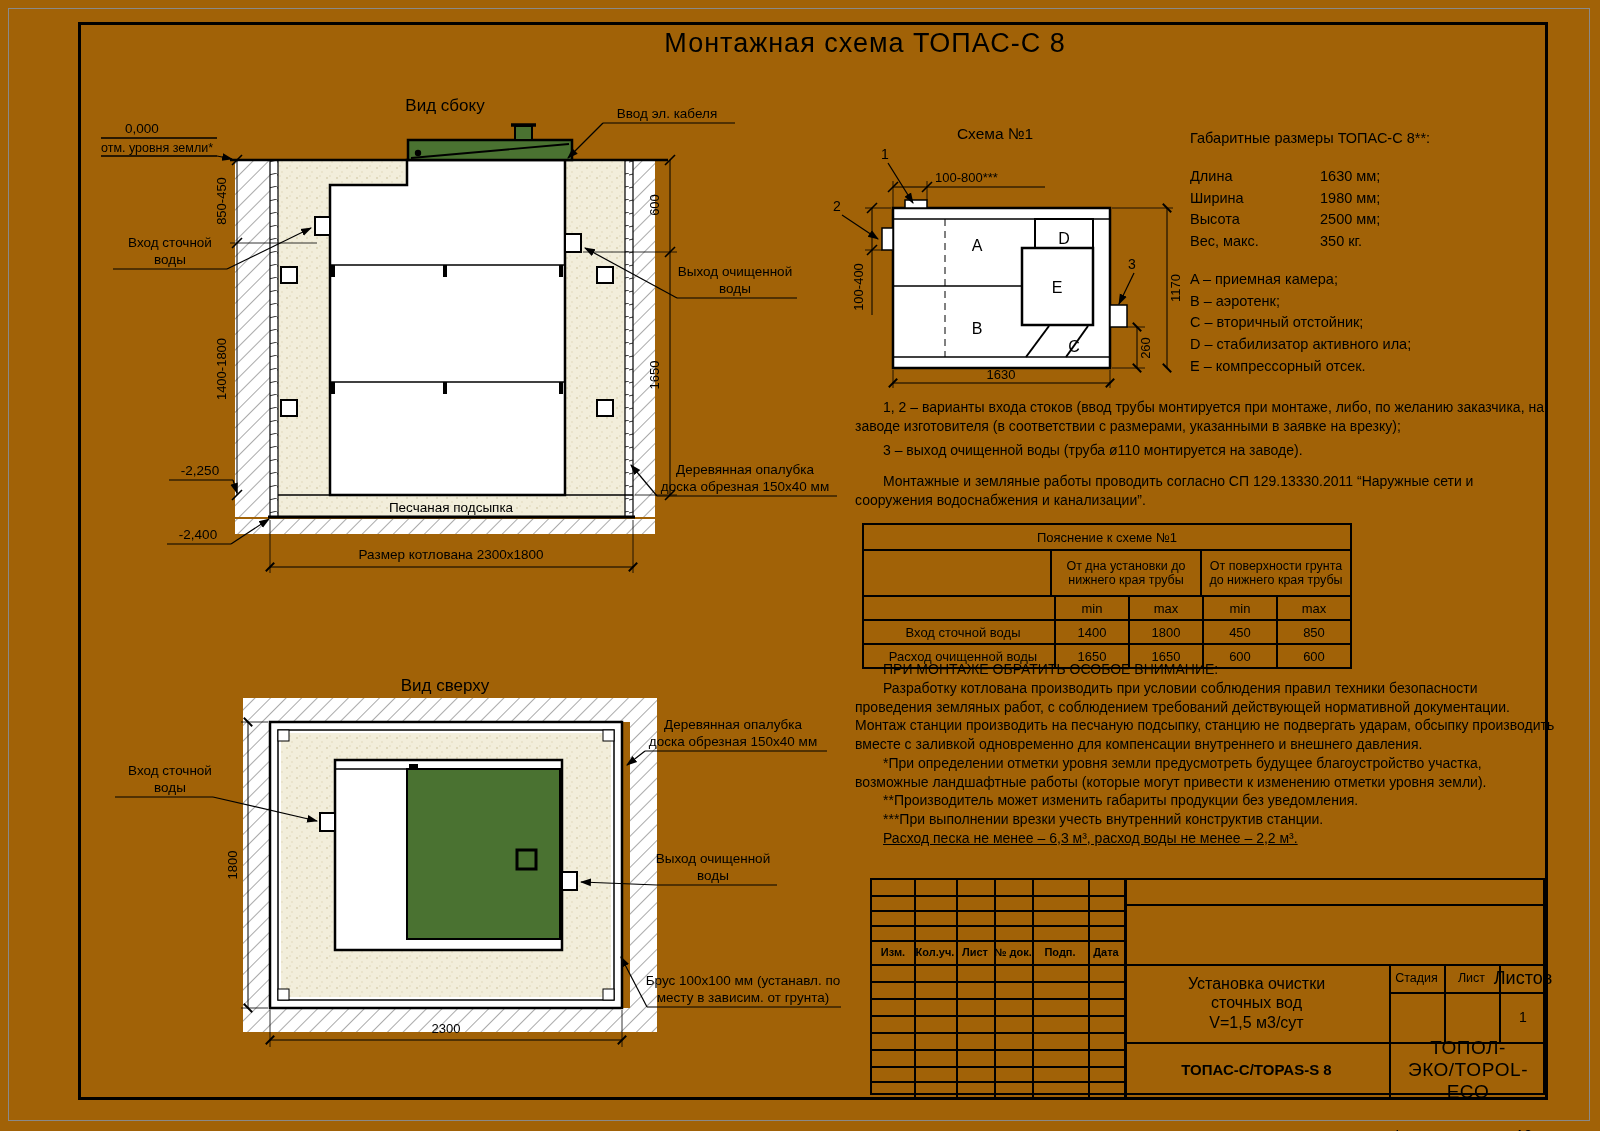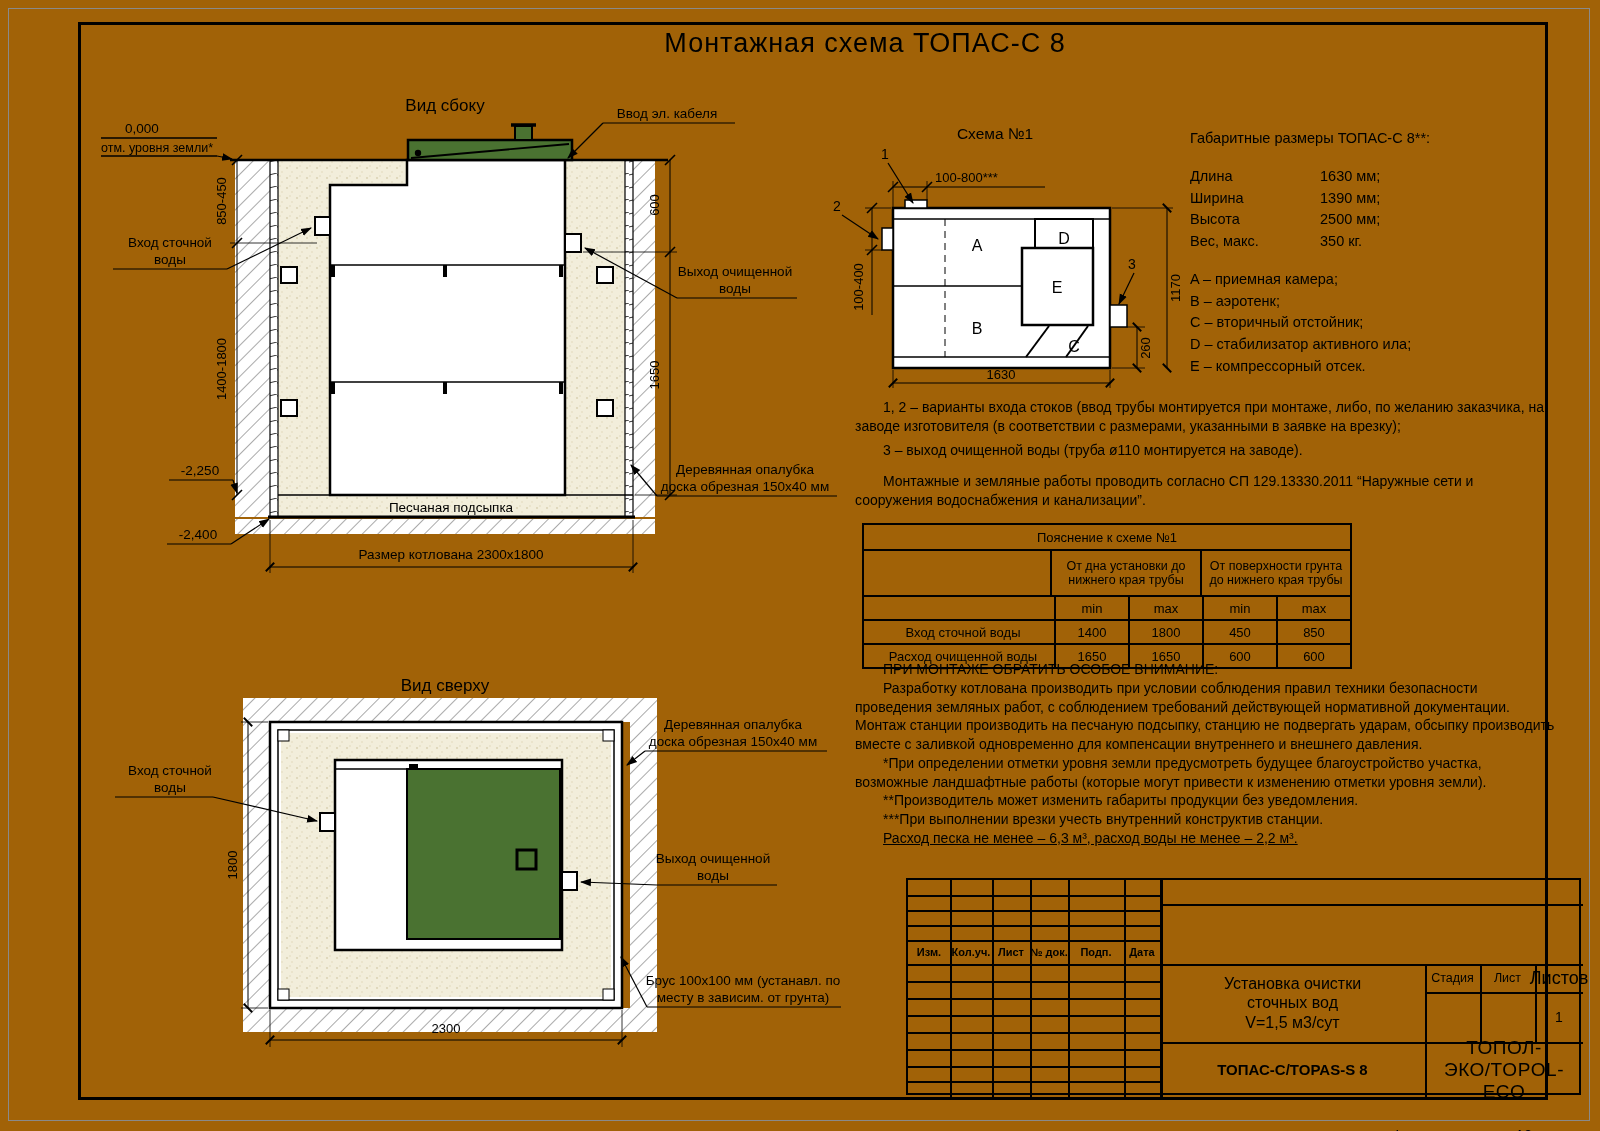--- a/index.html
+++ b/index.html
@@ -38,21 +38,21 @@
   .ptable .m{width:72px;}
   .ptable .v{width:72px;}
   .ptable .h40{height:40px;}
   .ptable .h22{height:22px;}
   
   .attention{left:855px;top:660px;width:700px;font-size:14px;line-height:1.34;}
   .attention p{margin:0;text-indent:28px;}
   .attention p.gap{}
   .attention .sand{text-decoration:underline;}
   
-  .tblock{left:870px;top:878px;width:675px;height:217px;border:2.5px solid #000;box-sizing:border-box;margin-left:36px;}
+  .tblock{left:870px;top:878px;width:675px;height:217px;border:2.5px solid #000;box-sizing:border-box;}
   .vl,.hl{position:absolute;background:#000;}
   .tb-txt{position:absolute;display:flex;align-items:center;justify-content:center;text-align:center;}
   .tb-h{font-size:11px;font-weight:bold;}
   .docname{font-size:16px;line-height:1.2;}
   .model{font-size:15px;font-weight:bold;}
   .company{font-size:19px;letter-spacing:0.5px;}
   .fmt{left:1392px;top:1099px;width:140px;display:flex;justify-content:space-between;font-size:14px;margin-top:28px;}
 </style>
 </head>
 <body>
@@ -342,21 +342,21 @@
   </svg>
 
   <div class="abs specs">
     <div class="hd">Габаритные размеры ТОПАС-С 8**:</div>
     <div class="row">
         <span class="n">Длина</span>
         <span>1630 мм;</span>
       </div>
     <div class="row">
         <span class="n">Ширина</span>
-        <span>1390 мм;</span>
+        <span>1980 мм;</span>
       </div>
     <div class="row">
         <span class="n">Высота</span>
         <span>2500 мм;</span>
       </div>
     <div class="row">
         <span class="n">Вес, макс.</span>
         <span>350 кг.</span>
       </div>
     <div class="legend">

